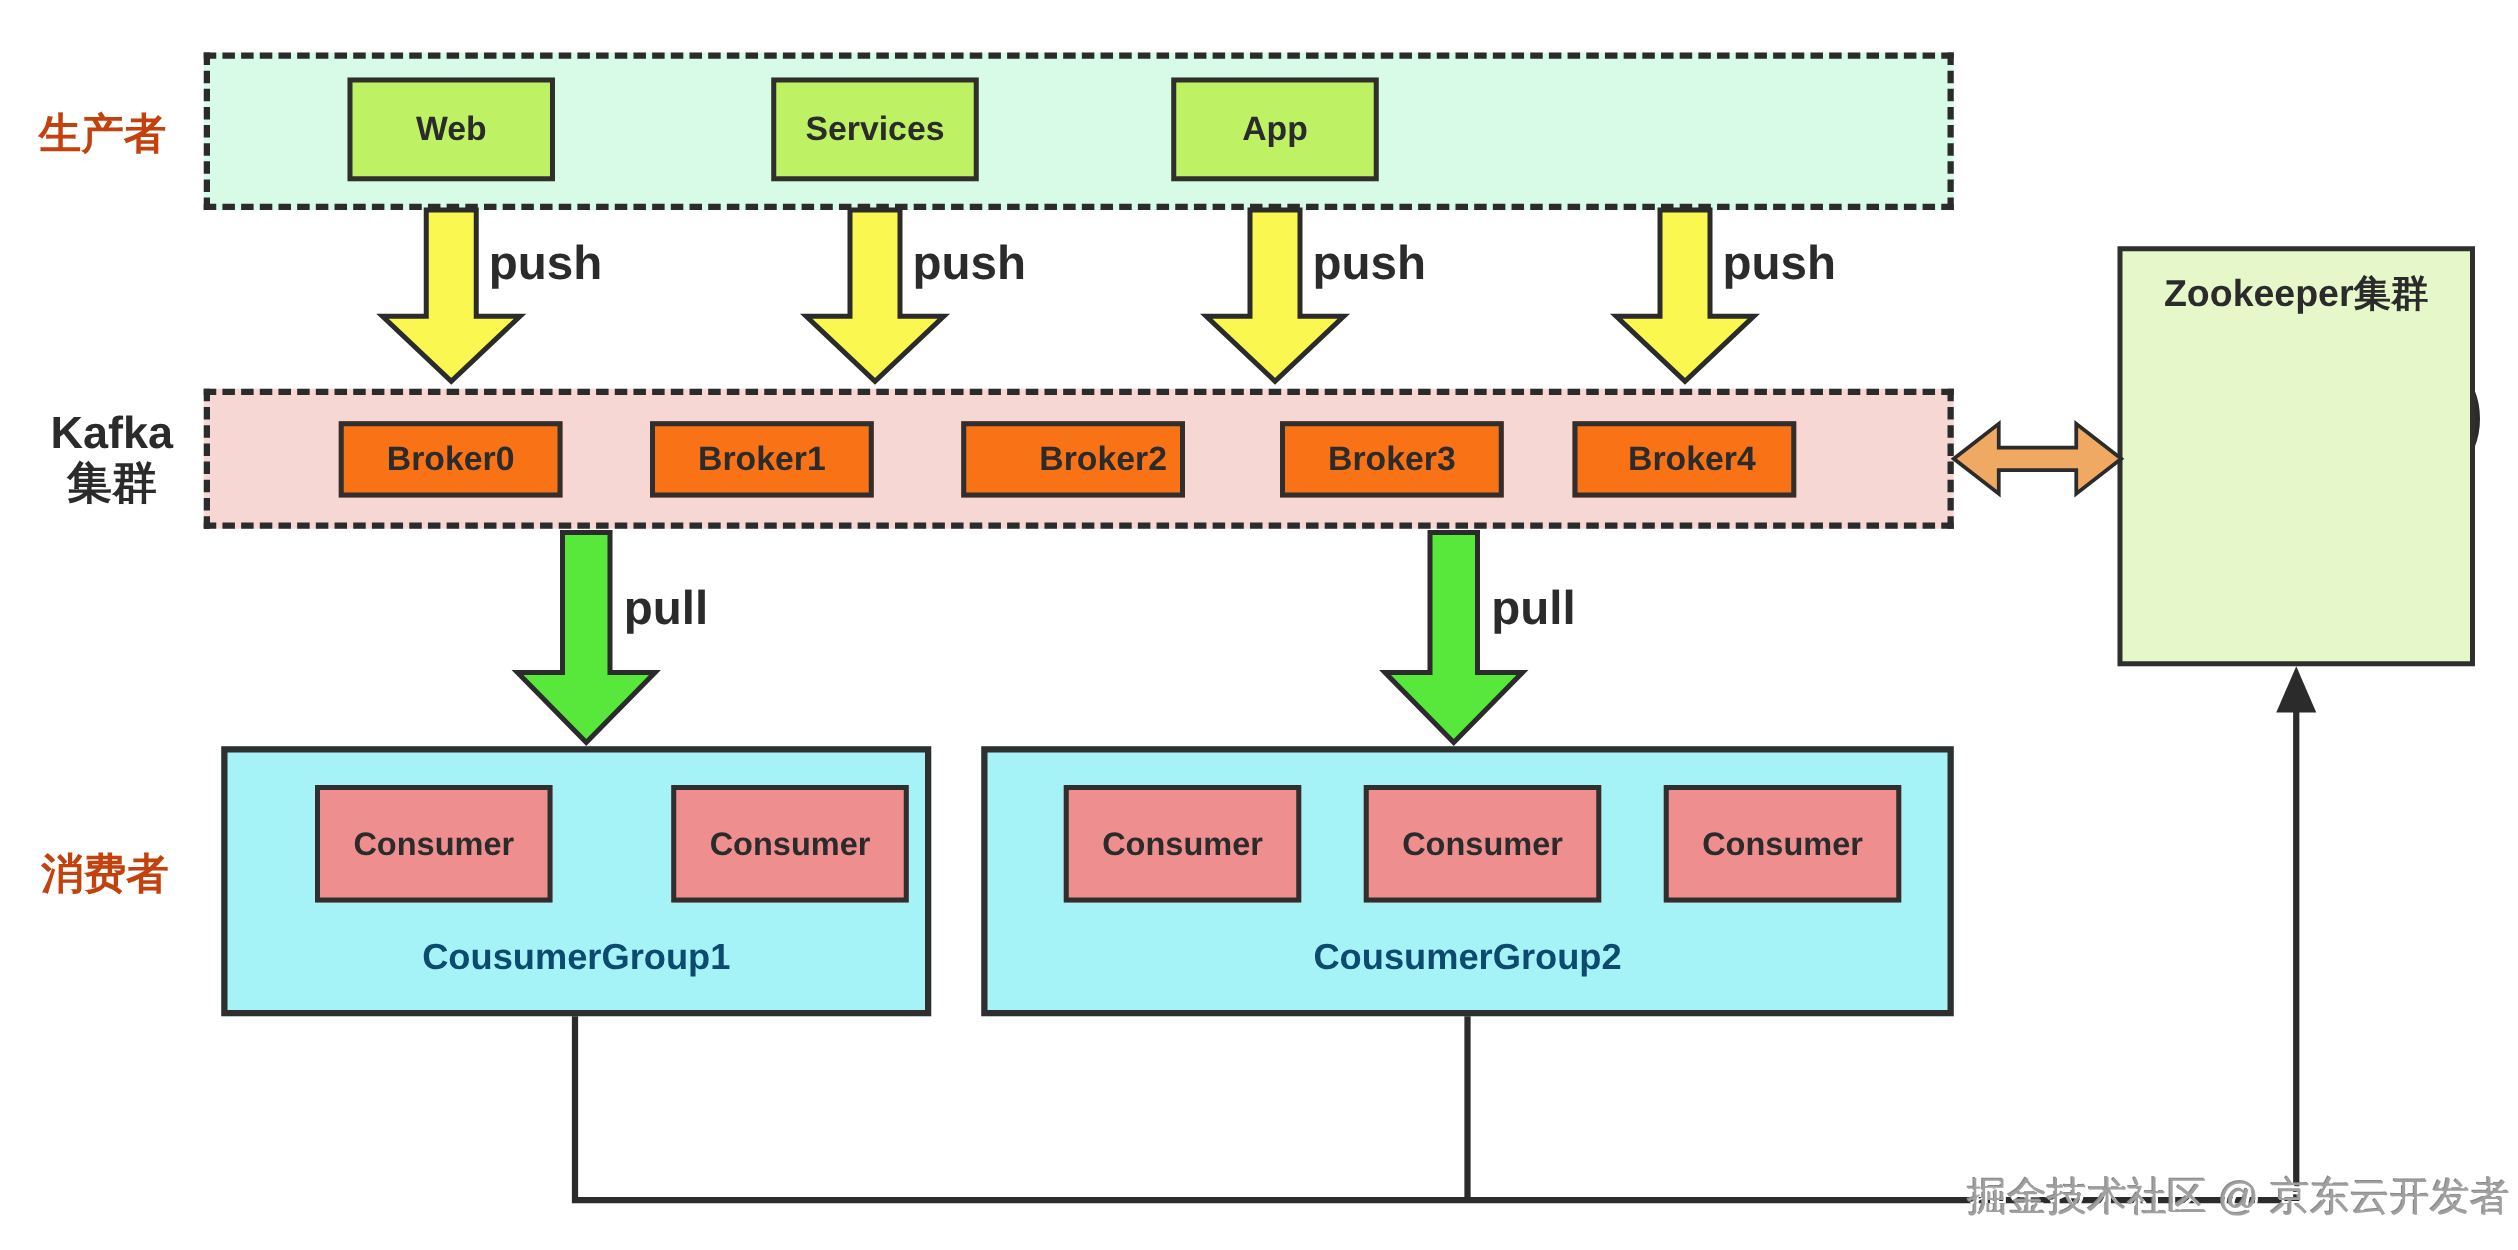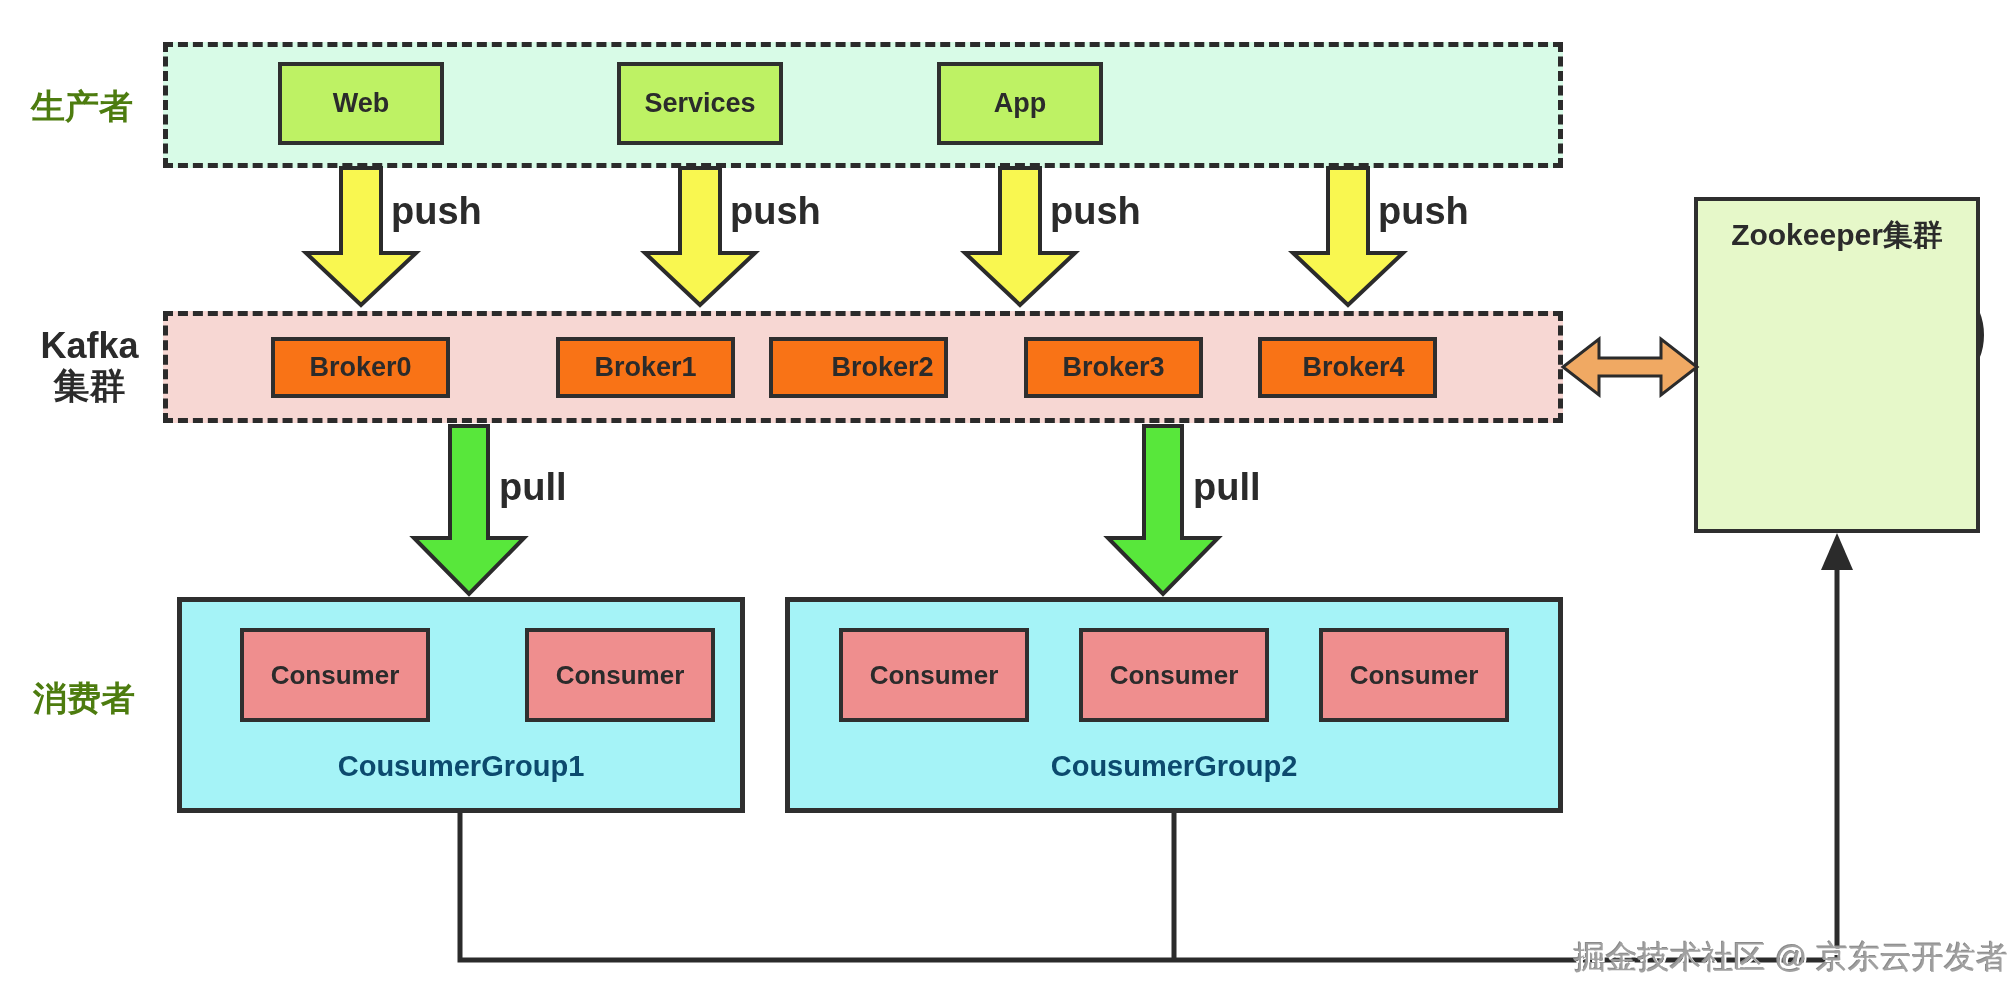--- a/index.html
+++ b/index.html
@@ -11,21 +11,21 @@
     font-family: "Liberation Sans", "DejaVu Sans", sans-serif;
     color: #2b2b2b;
     overflow: hidden;
   }
   .abs { position: absolute; box-sizing: border-box; }
 
   
   .section-label {
     font-weight: bold;
     font-size: 34px;
-    color: #4d7c0f;
+    color: #c2410c;
     z-index: 3;
     white-space: nowrap;
   }
   .kafka-label {
     text-align: center;
     line-height: 40px;
     font-size: 36px;
     font-weight: bold;
     z-index: 3;
   }
@@ -42,21 +42,21 @@
   .node {
     display: flex;
     align-items: center;
     justify-content: center;
     font-weight: bold;
     border: 4px solid #2f2f2f;
     z-index: 2;
   }
   .producer-box { background: #bef264; font-size: 27px; }
   .broker-box   { background: #f97316; font-size: 27px; }
-  .consumer-box { background: #ef8e8e; font-size: 26px; }
+  .consumer-box { background: #ef8e8e; font-size: 26px; margin-left: 12px; }
 
   
   .group-box {
     background: #a5f3f7;
     border: 5px solid #2f2f2f;
     z-index: 1;
   }
   .group-name {
     position: absolute;
     left: 0; right: 0;
@@ -147,21 +147,21 @@
   <div class="abs node producer-box" style="left:617px; top:62px; width:166px; height:83px;">Services</div>
 
   <div class="abs flow-label" style="left:391px; top:190px;">push</div>
   <div class="abs flow-label" style="left:730px; top:190px;">push</div>
   <div class="abs flow-label" style="left:1050px; top:190px;">push</div>
   <div class="abs flow-label" style="left:1378px; top:190px;">push</div>
 
   <div class="abs zone kafka" style="left:163px; top:311px; width:1400px; height:112px;"></div>
 
   <div class="abs node broker-box" style="left:271px; top:337px; width:179px; height:61px;">Broker0</div>
-  <div class="abs node broker-box" style="left:520px; top:337px; width:179px; height:61px;margin-left:36px;">Broker1</div>
+  <div class="abs node broker-box" style="left:520px; top:337px; width:179px; height:61px;">Broker1</div>
   <div class="abs node broker-box" style="left:769px; top:337px; width:179px; height:61px;padding-left:48px;">Broker2</div>
   <div class="abs node broker-box" style="left:1024px; top:337px; width:179px; height:61px;">Broker3</div>
   <div class="abs node broker-box" style="left:1258px; top:337px; width:179px; height:61px;padding-left:12px;">Broker4</div>
 
   <div class="abs flow-label" style="left:499px; top:466px;">pull</div>
   <div class="abs flow-label" style="left:1193px; top:466px;">pull</div>
 
   <div class="abs group-box" style="left:177px; top:597px; width:568px; height:216px;">
     <div class="group-name">CousumerGroup1</div>
   </div>

